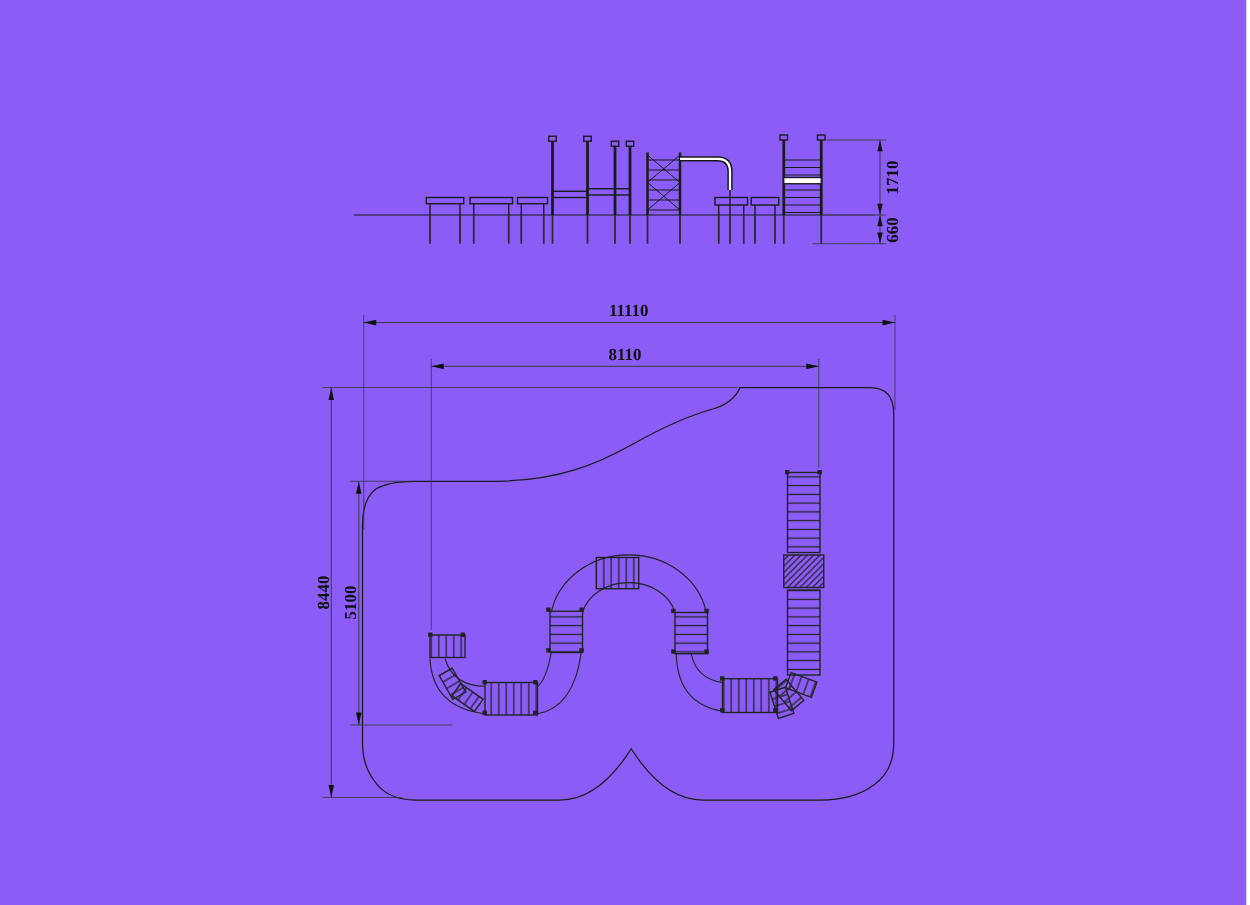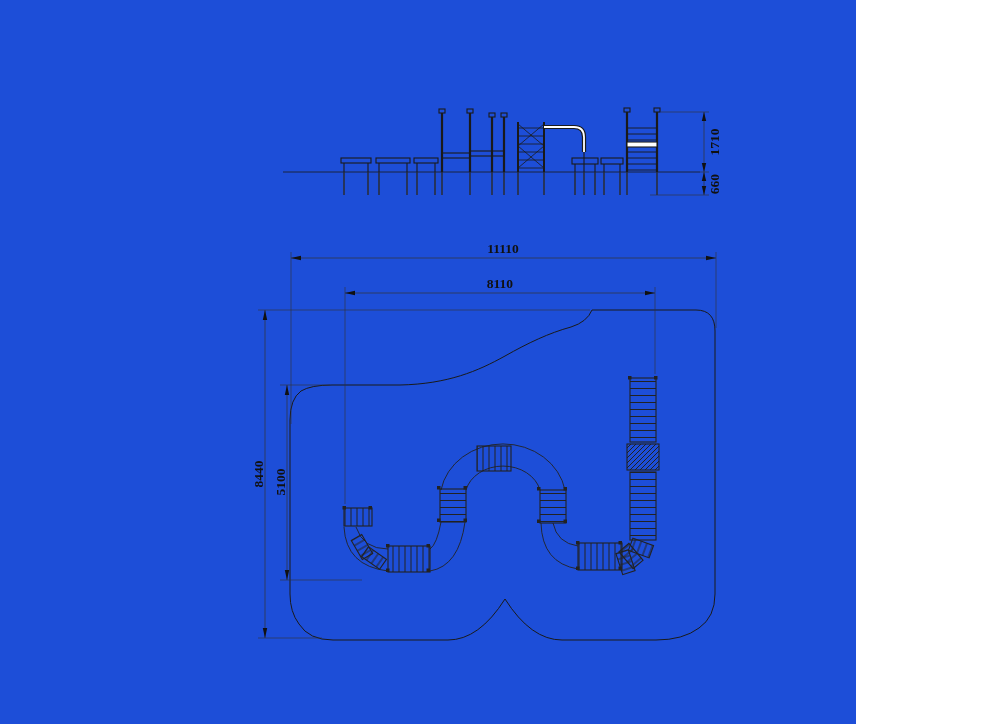--- a/index.html
+++ b/index.html
@@ -1,19 +1,19 @@
 <!DOCTYPE html>
 <html><head>
 <meta charset="utf-8">
 <style>
   html,body{margin:0;padding:0;background:#fff;}
   .canvas{
     position:relative;
-    width:856px;height:724px;
-    background:#1d4ed8;
+    width:997px;height:724px;
+    background:#8b5cf6;
     overflow:hidden;
     font-family:"Liberation Serif","DejaVu Serif",serif;
   }
   svg{position:absolute;left:0;top:0;}
   .dim-text{
     font-family:"Liberation Serif","DejaVu Serif",serif;
     font-weight:bold;
     font-size:13.5px;
     fill:#111;
   }

